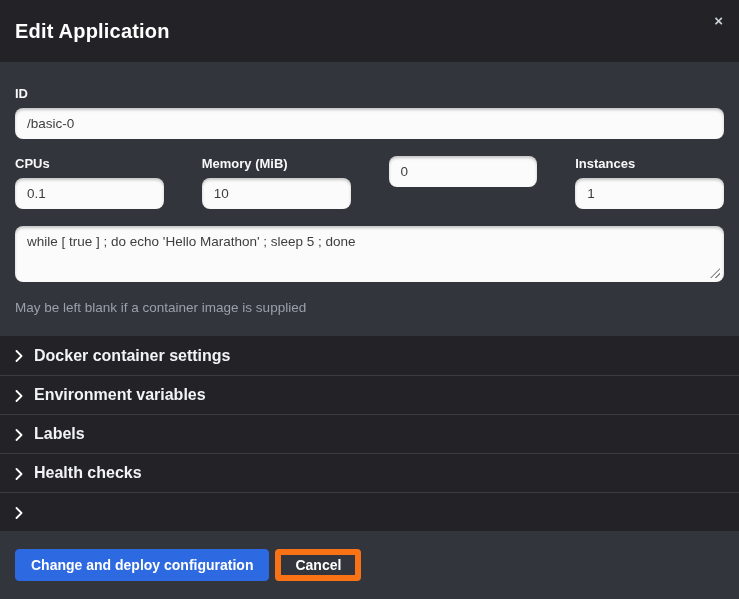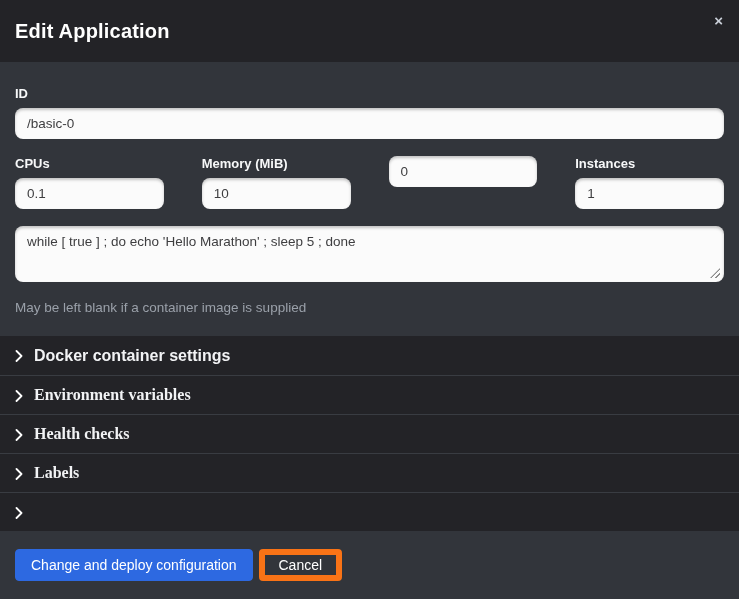--- a/index.html
+++ b/index.html
@@ -69,35 +69,35 @@
   .helper-text { margin-top:18px; font-size:13.5px; color:#9aa0a9; }
 
   
   .sections { height:195px; flex:0 0 195px; background:#232327; }
   .section-row {
     height:39px;
     display:flex; align-items:center;
     padding:0 15px;
     cursor:pointer;
   }
-  .section-row + .section-row { border-top:1px solid #393c42;font-family:Liberation Serif, serif; }
+  .section-row + .section-row { border-top:1px solid #393c42; }
   .chevron { display:inline-flex; margin-right:11px; margin-top:1px; }
   .section-label { font-size:16px; font-weight:700; color:#f2f3f5; }
 
   
   .modal-footer {
     height:68px; flex:0 0 68px;
     background:#32353b;
     display:flex; align-items:center; gap:6px;
     padding:0 15px;
   }
   .btn {
     height:32px;
     border-radius:4px;
-    font-size:14px; font-weight:400;
+    font-size:14px; font-weight:700;
     font-family:inherit;
     cursor:pointer;
     display:inline-flex; align-items:center;
   }
   .btn-primary {
     background:#2d69e1; border:1px solid #2d69e1; color:#ffffff;
     padding:0 15px;
   }
   .btn-cancel {
     background:transparent; border:6px solid #f97316; color:#ffffff;
@@ -170,30 +170,30 @@
       </span>
       <span class="section-label">Environment variables</span>
     </div>
 
     <div class="section-row">
       <span class="chevron">
         <svg width="8" height="12" viewBox="0 0 8 12">
             <path d="M1.5 1 L6.5 6 L1.5 11" stroke="#ffffff" stroke-width="1.8" fill="none" stroke-linecap="round" stroke-linejoin="round"></path>
           </svg>
       </span>
+      <span class="section-label">Labels</span>
+    </div>
+
+    <div class="section-row">
+      <span class="chevron">
+        <svg width="8" height="12" viewBox="0 0 8 12">
+            <path d="M1.5 1 L6.5 6 L1.5 11" stroke="#ffffff" stroke-width="1.8" fill="none" stroke-linecap="round" stroke-linejoin="round"></path>
+          </svg>
+      </span>
       <span class="section-label">Health checks</span>
-    </div>
-
-    <div class="section-row">
-      <span class="chevron">
-        <svg width="8" height="12" viewBox="0 0 8 12">
-            <path d="M1.5 1 L6.5 6 L1.5 11" stroke="#ffffff" stroke-width="1.8" fill="none" stroke-linecap="round" stroke-linejoin="round"></path>
-          </svg>
-      </span>
-      <span class="section-label">Labels</span>
     </div>
 
     <div class="section-row">
       <span class="chevron">
         <svg width="8" height="12" viewBox="0 0 8 12">
             <path d="M1.5 1 L6.5 6 L1.5 11" stroke="#ffffff" stroke-width="1.8" fill="none" stroke-linecap="round" stroke-linejoin="round"></path>
           </svg>
       </span>
     </div>
 

